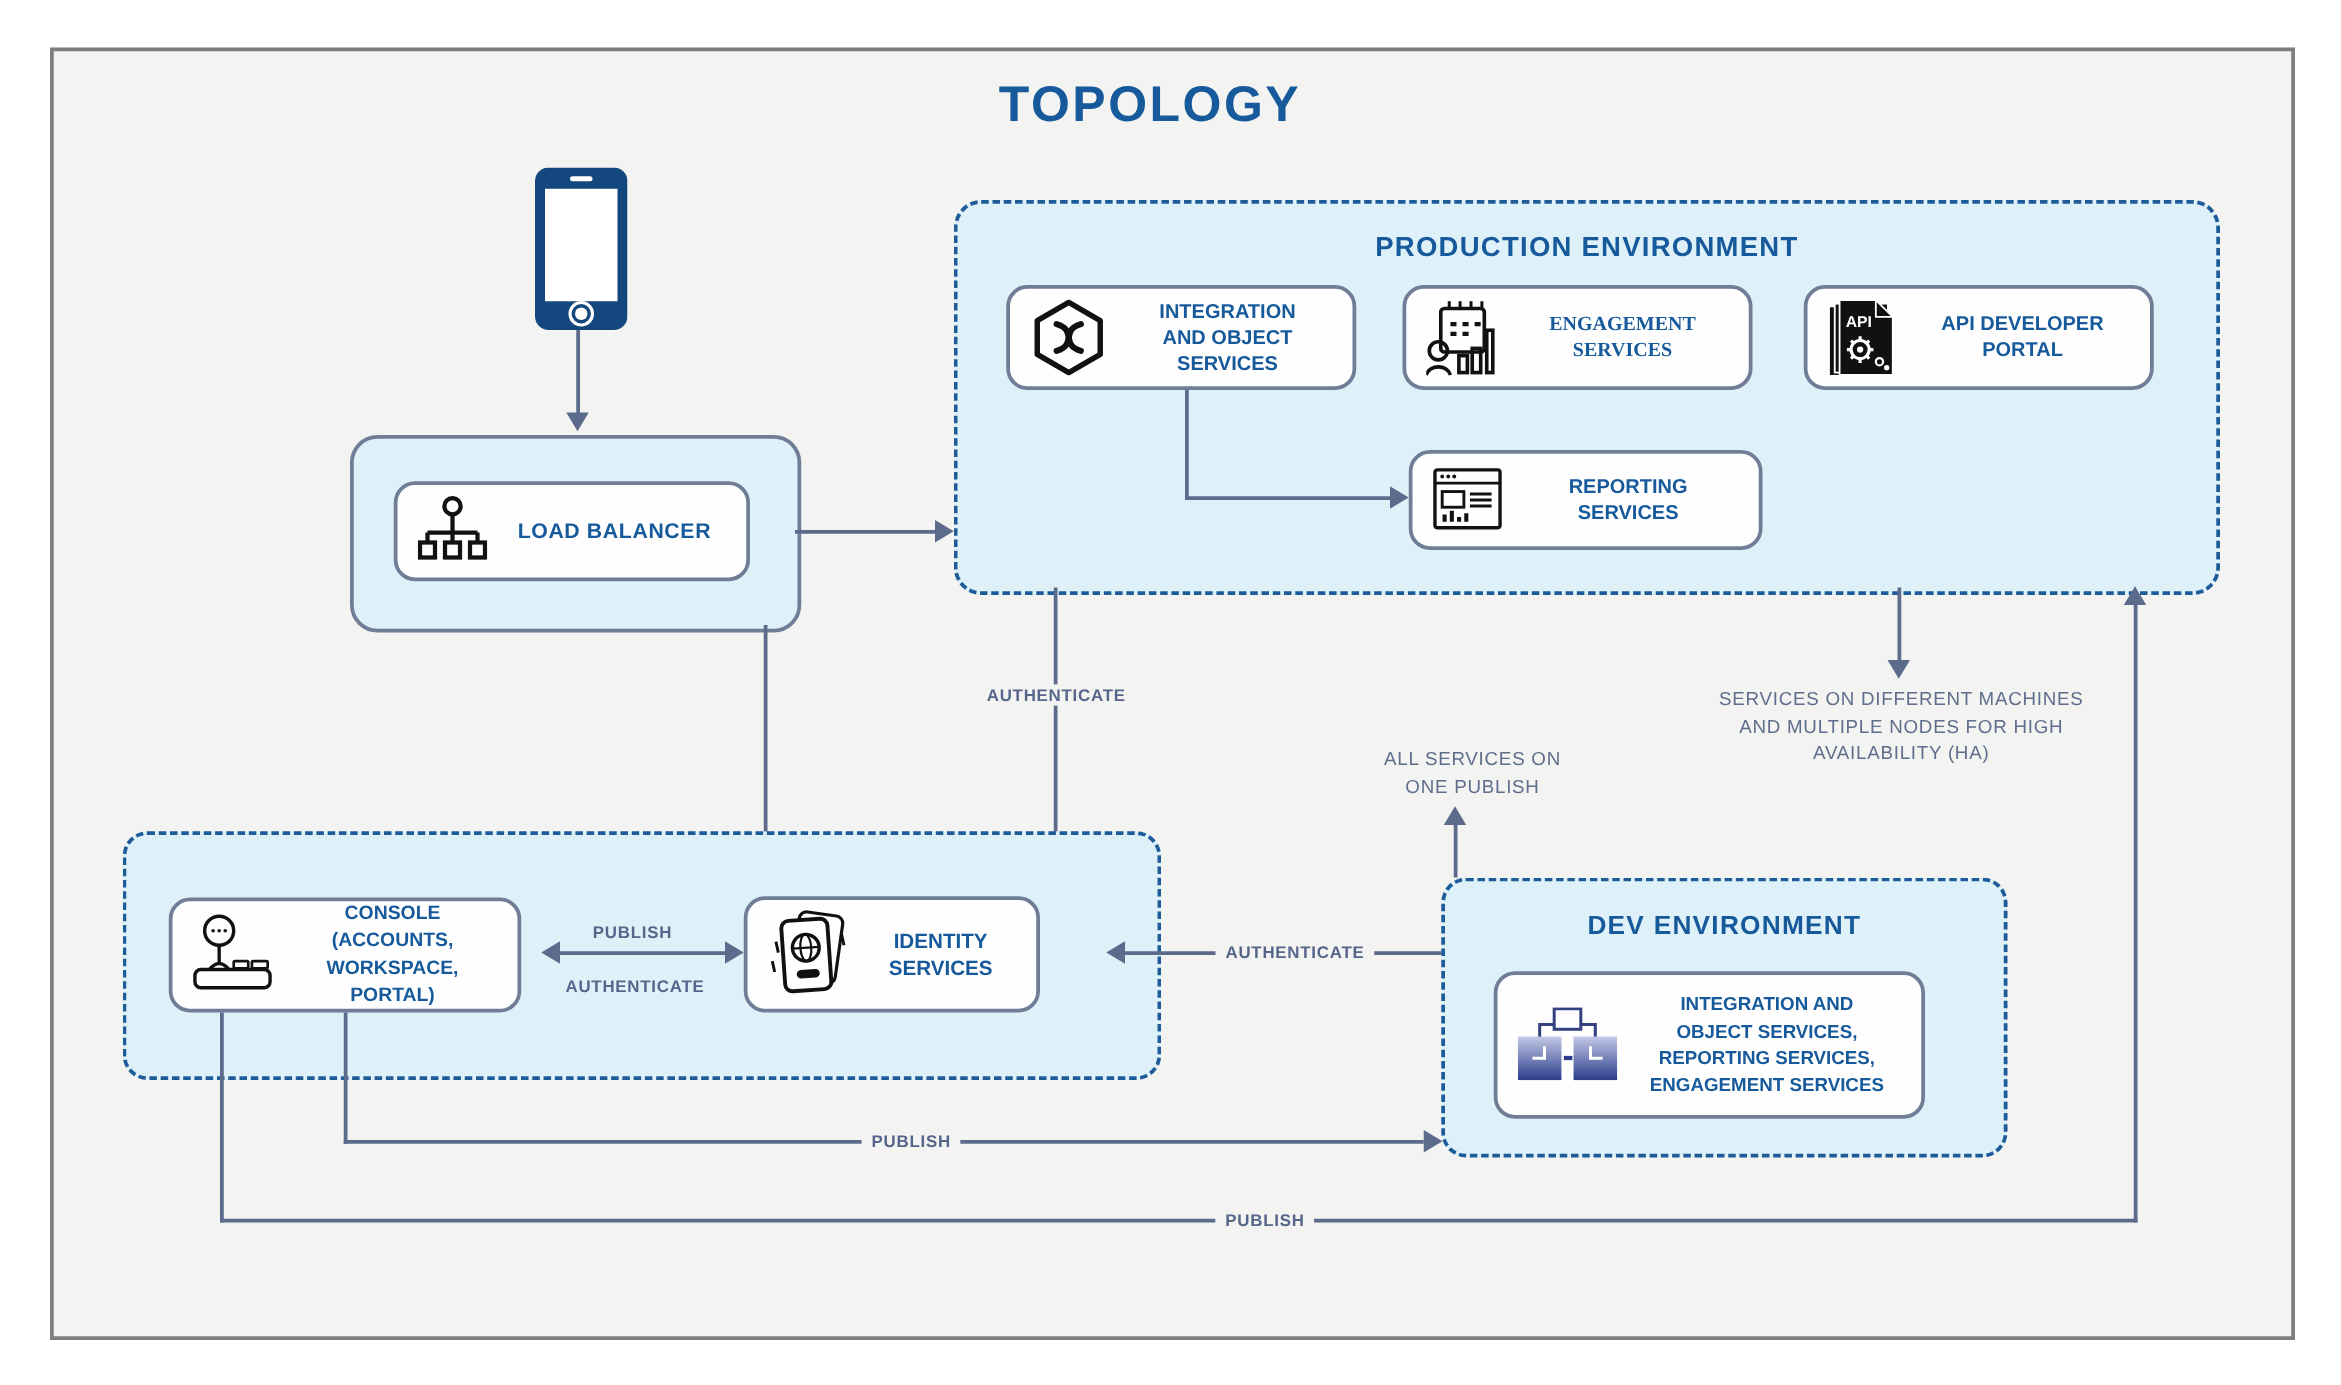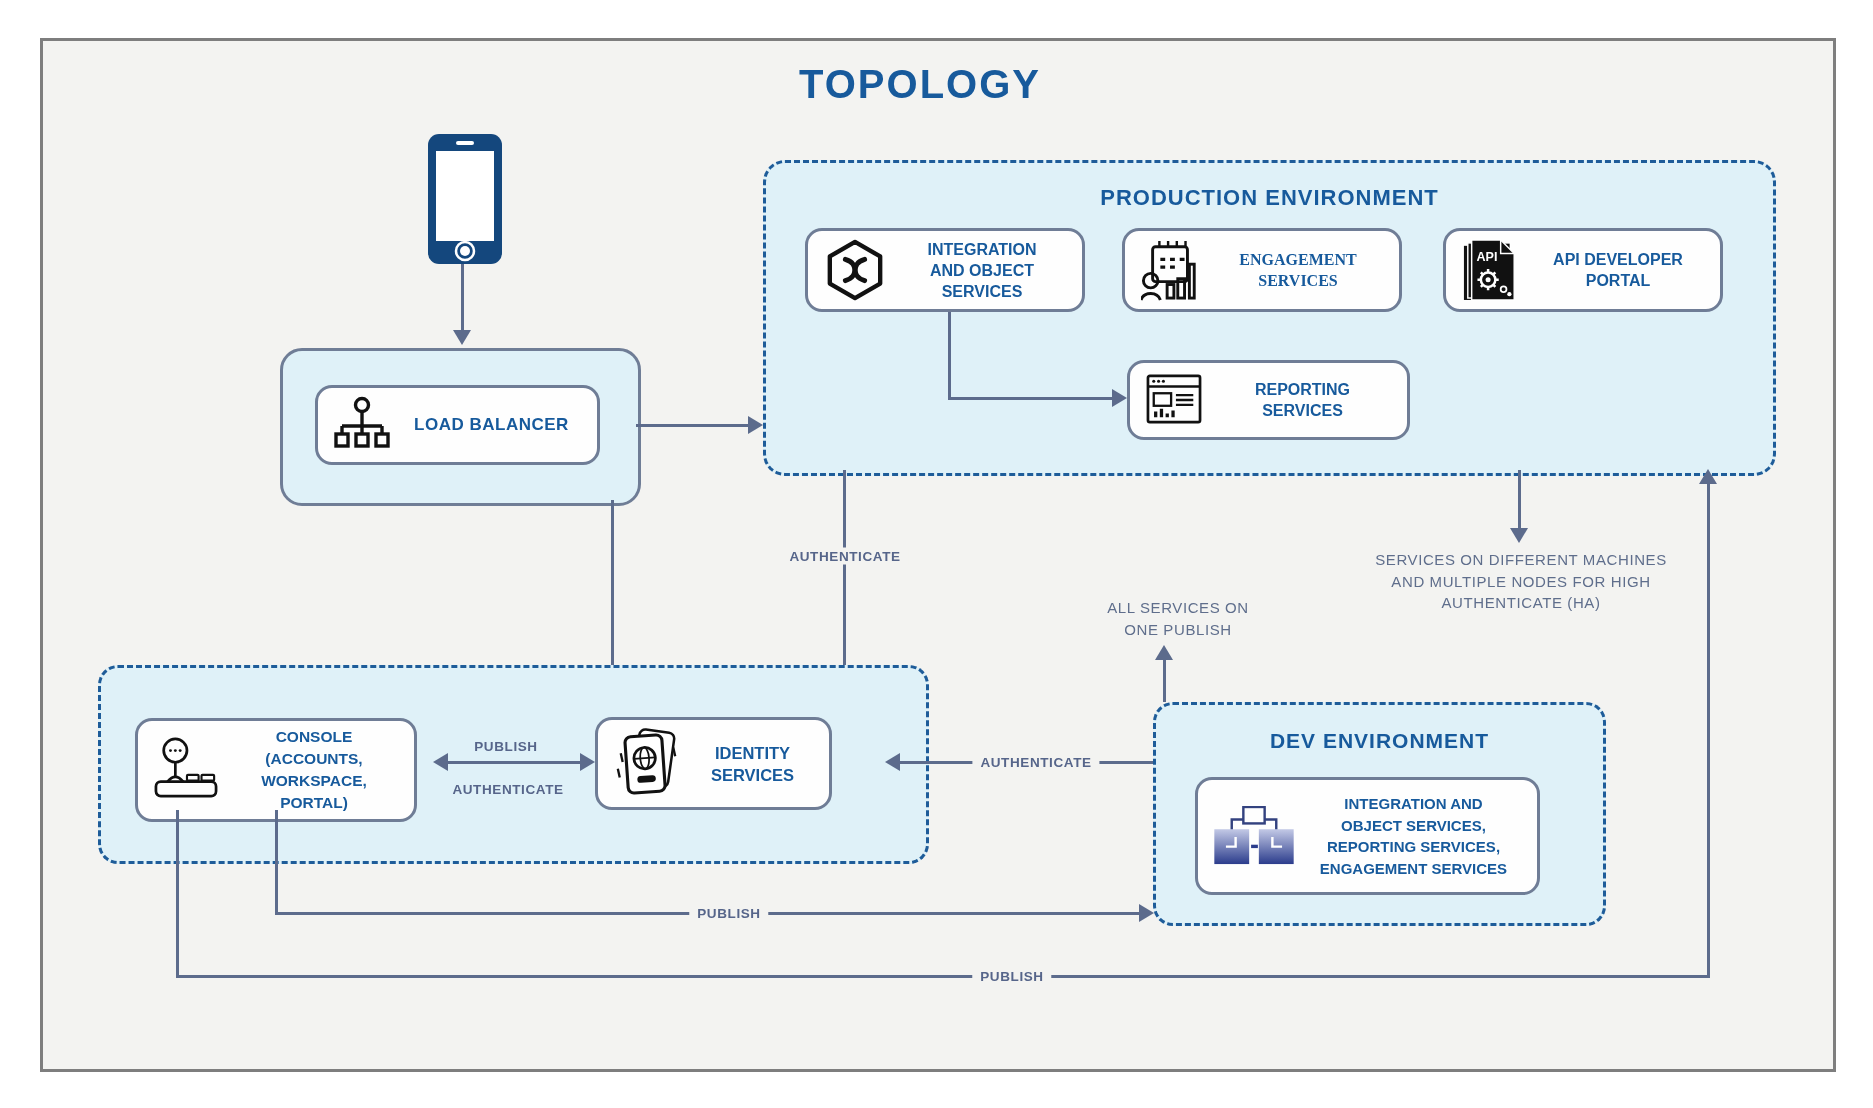--- a/index.html
+++ b/index.html
@@ -170,26 +170,26 @@
   <div class="ah ah-down" style="left:603px;top:702px;"></div>
 </div>
 
 <div>
   <div class="ln" style="left:1518px;top:470px;width:3px;height:60px;"></div>
   <div class="ah ah-down" style="left:1510px;top:528px;"></div>
 </div>
 <div class="note" style="left:1360px;top:549px;width:322px;">
   <span class="l">SERVICES ON DIFFERENT MACHINES</span>
   <span class="l">AND MULTIPLE NODES FOR HIGH</span>
-  <span class="l">AUTHENTICATE (HA)</span>
+  <span class="l">AVAILABILITY (HA)</span>
 </div>
 
 <div class="env" style="left:98px;top:665px;width:825px;height:193px;border-radius:20px;"></div>
 
-<div class="svc" style="left:135px;top:718px;width:282px;height:104px;">
+<div class="svc" style="left:135px;top:718px;width:282px;height:92px;">
   <span class="ic">
     <svg width="64" height="68" viewBox="0 0 66 70" fill="none" stroke="#111111" stroke-width="2.8">
       <circle cx="22" cy="15" r="12"></circle>
       <circle cx="17" cy="15" r="1.5" fill="#111111" stroke="none"></circle>
       <circle cx="22" cy="15" r="1.5" fill="#111111" stroke="none"></circle>
       <circle cx="27" cy="15" r="1.5" fill="#111111" stroke="none"></circle>
       <path d="M22 27 v15"></path>
       <path d="M14 47 q8 -10 16 0"></path>
       <rect x="2" y="47" width="62" height="15" rx="5"></rect>
       <rect x="34" y="40" width="12" height="6" rx="1" stroke-width="2.2"></rect>

